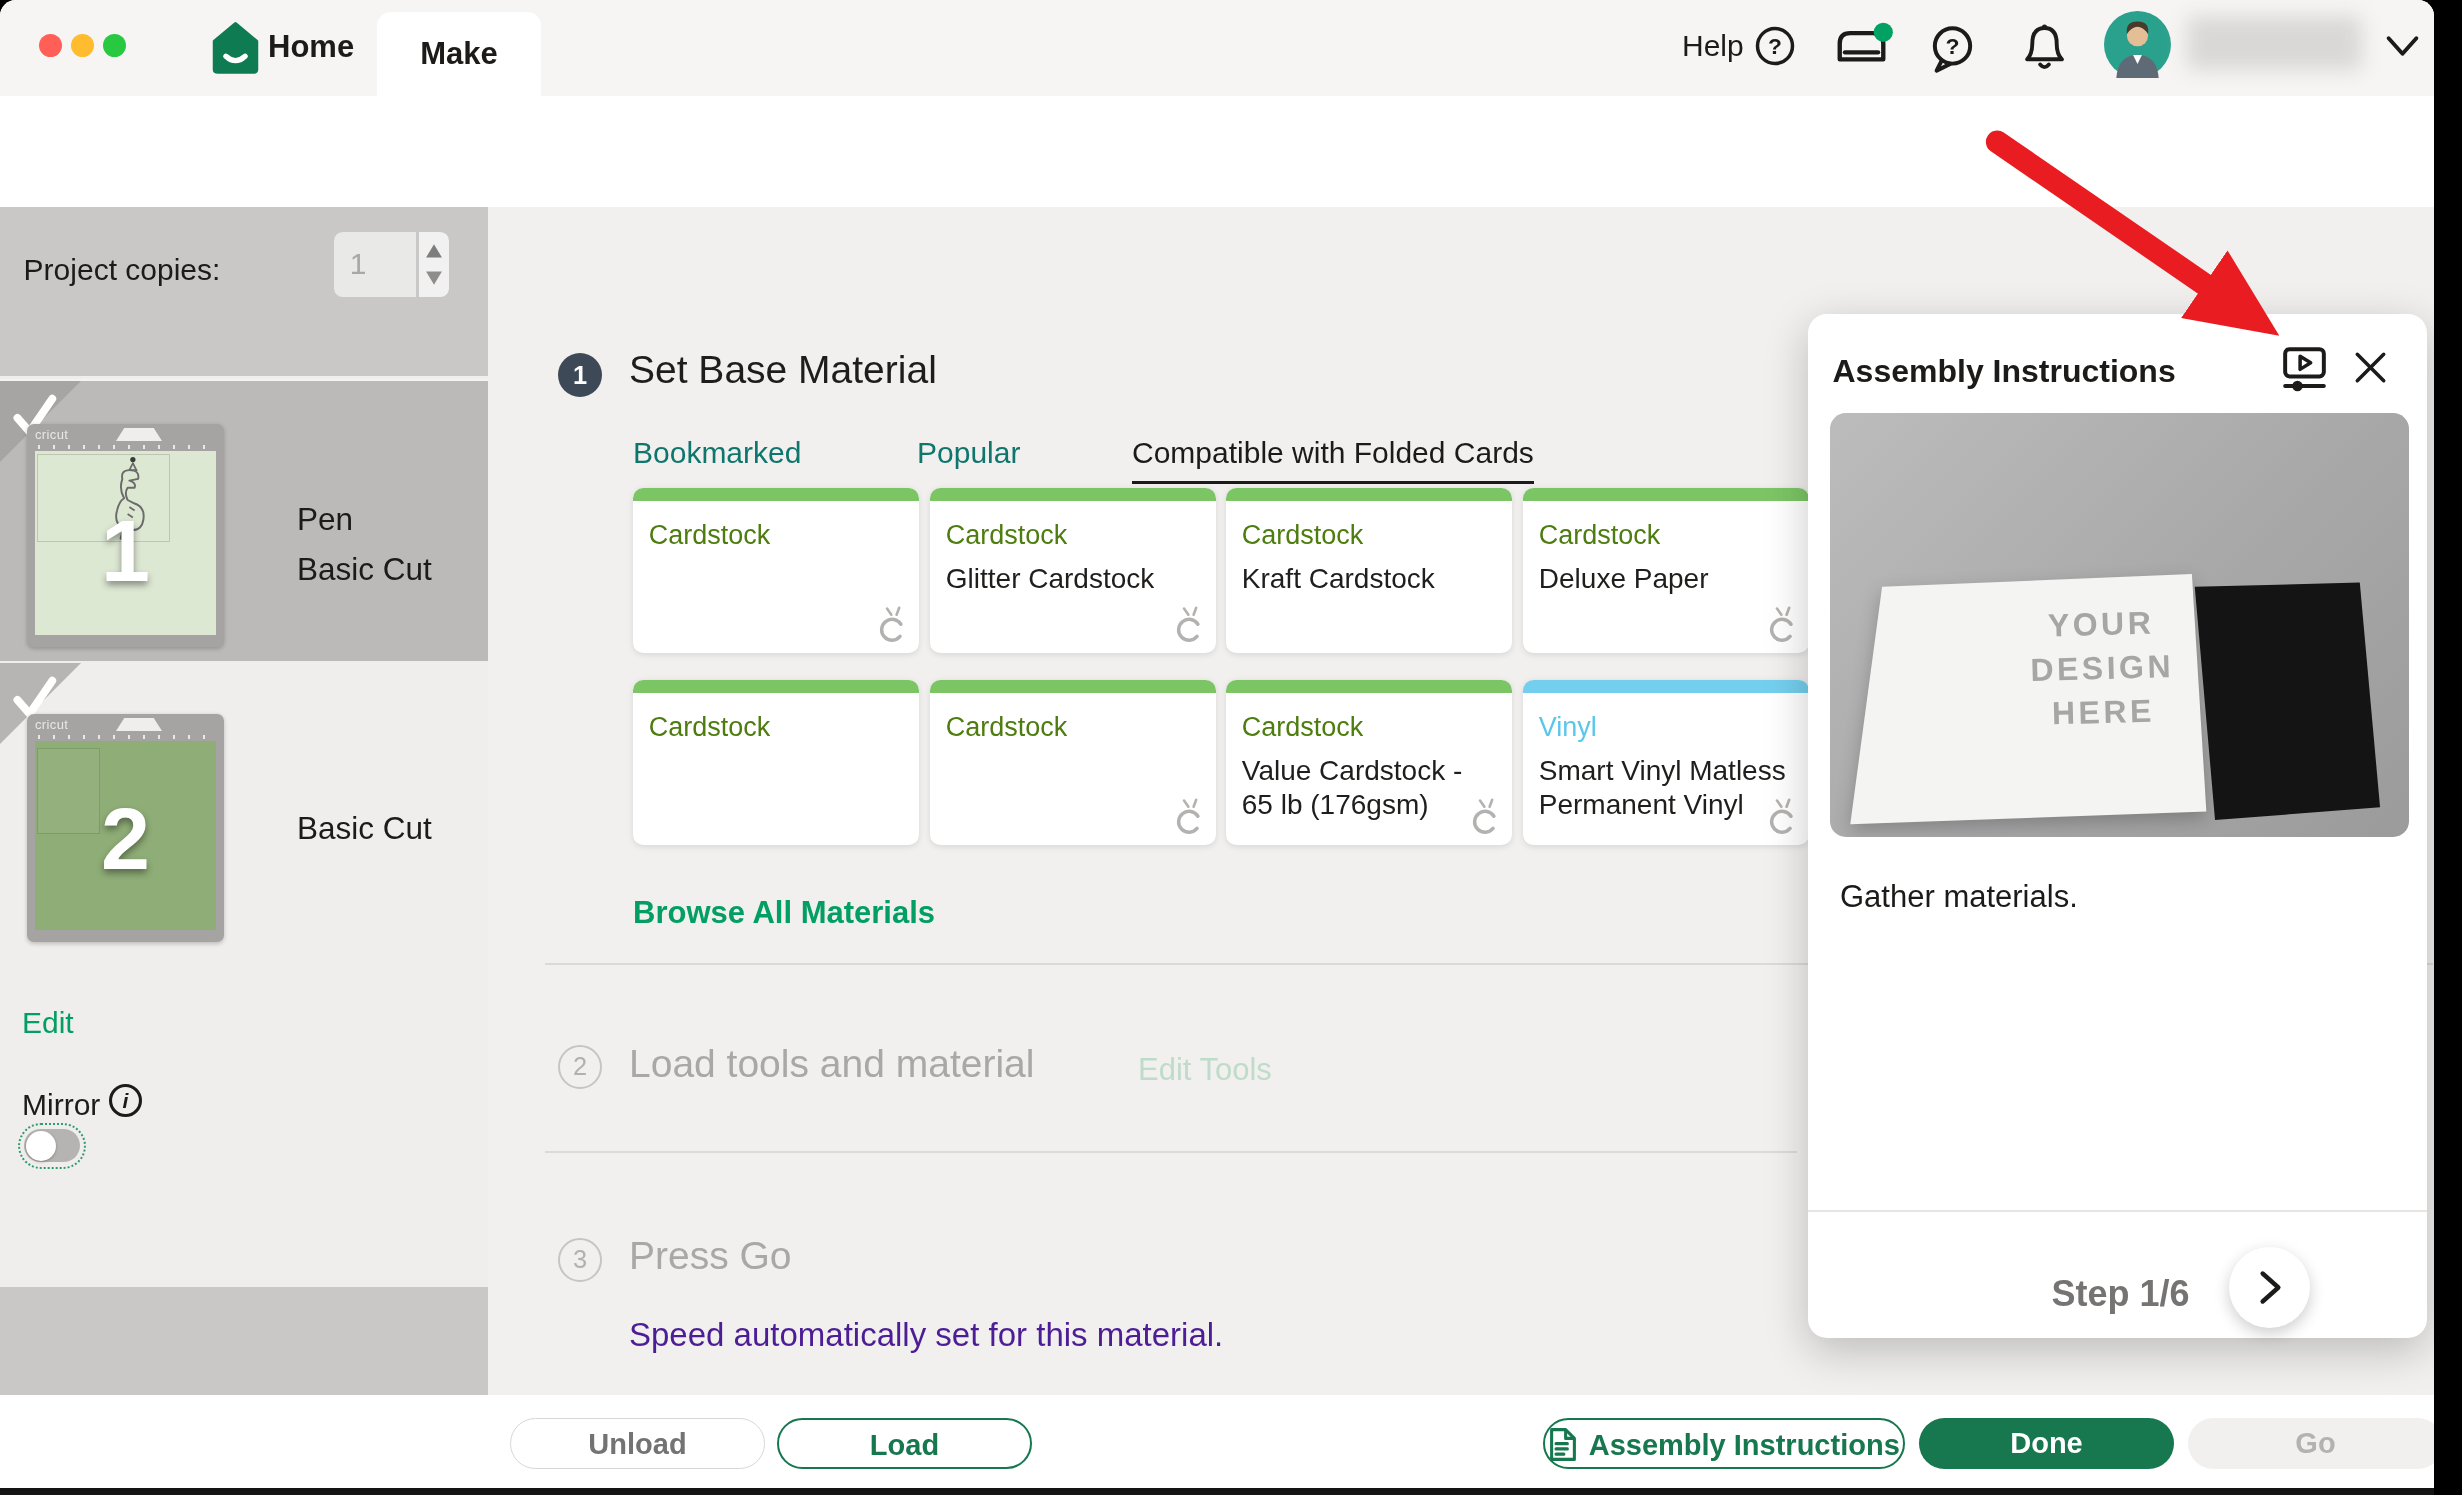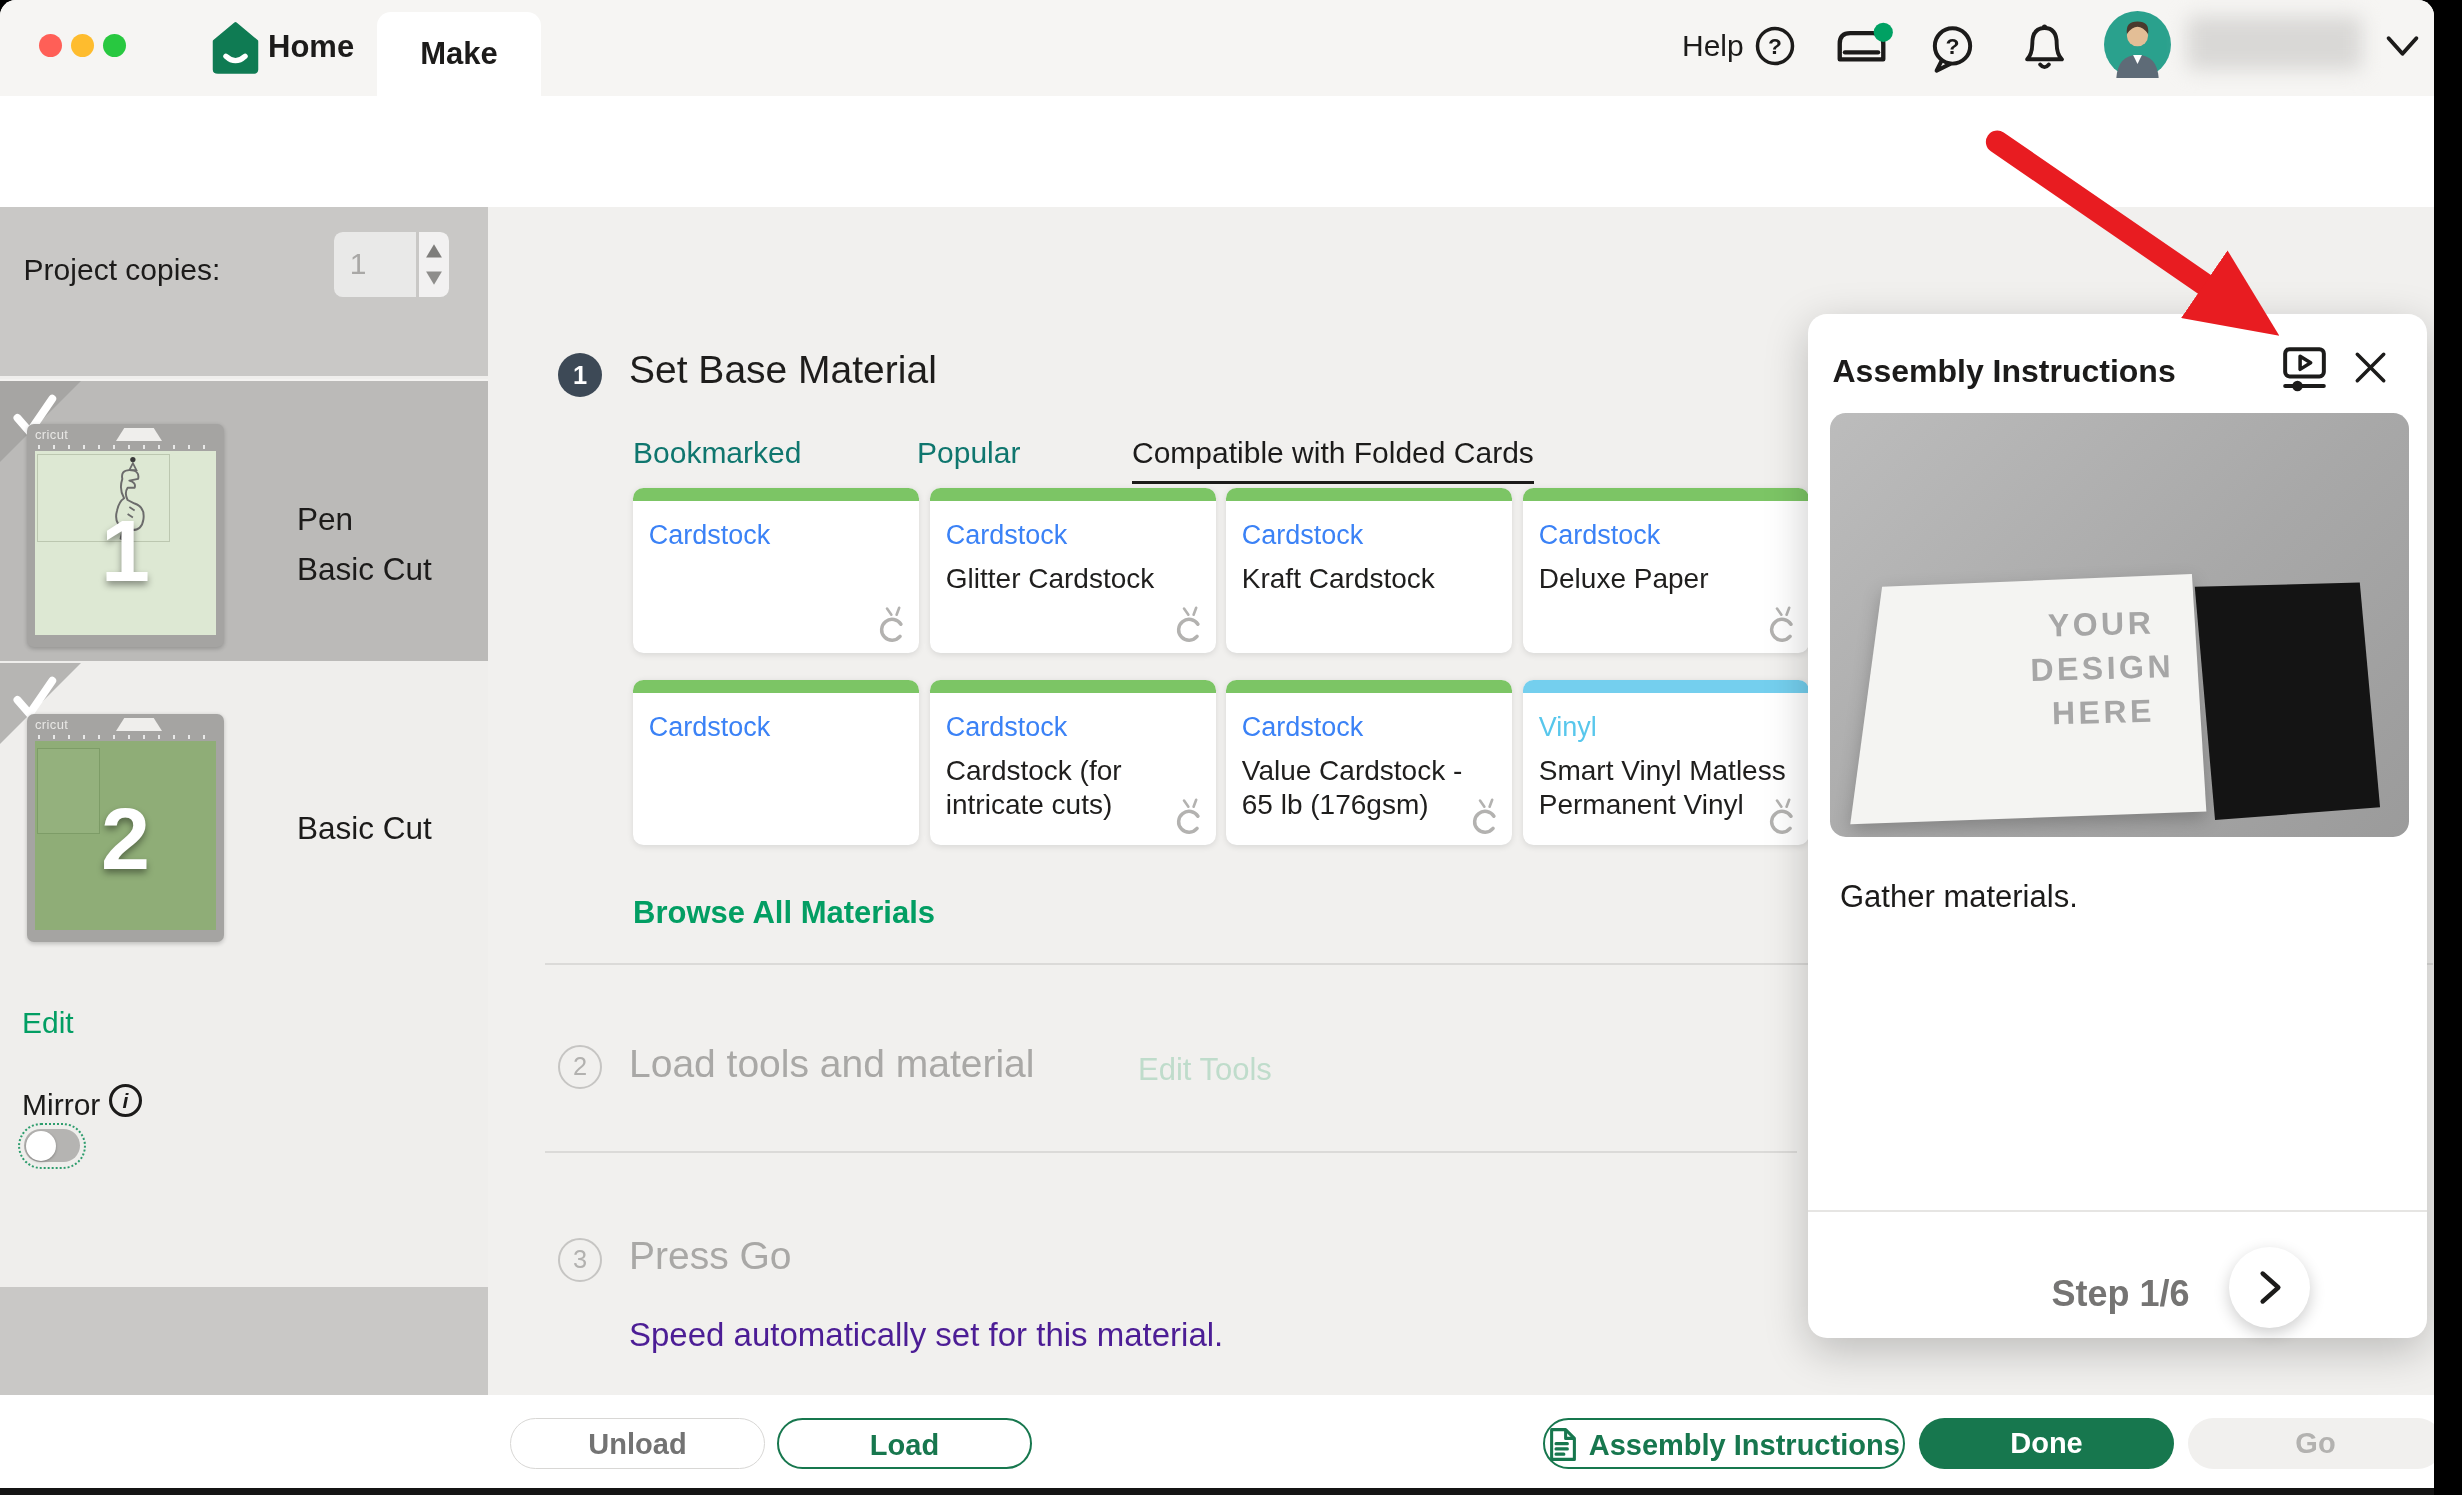--- a/index.html
+++ b/index.html
@@ -29,21 +29,21 @@
   
   .stepcircle{position:absolute;width:44px;height:44px;border-radius:50%;text-align:center;line-height:44px;font-size:25.4px;}
   .stepfill{background:#3D4956;color:#FFFFFF;font-weight:600;}
   .stepghost{border:2.6px solid #C6C5C3;color:#B2B1AF;line-height:39px;background:transparent;}
   .steptitle{font-size:39px;font-weight:500;color:#1E1D1C;}
   .steptitle.dim{color:#A9A8A6;}
   .mattab{font-size:30px;font-weight:500;color:#0f766e;}
   .mattab.active{color:#1C1B1A;border-bottom:3.5px solid #1C1B1A;padding-bottom:10.5px;}
   .mcard{position:absolute;width:286px;height:165px;background:#FFFFFF;border-radius:10.5px;box-shadow:0 1.8px 6.1px rgba(0,0,0,.10);}
   .mcard .bar{position:absolute;left:0;top:0;right:0;height:13px;background:#7CC565;border-radius:10.5px 10.5px 0 0;}
-  .mcard .cat{position:absolute;left:15.8px;top:31.5px;font-size:27px;color:#3b82f6;}
+  .mcard .cat{position:absolute;left:15.8px;top:31.5px;font-size:27px;color:#4d7c0f;}
   .mcard .nm{position:absolute;left:15.8px;top:74px;width:254px;font-size:28px;line-height:34px;color:#1F1E1D;}
   .mcard.vinyl .bar{background:#74CFEE;}
   .mcard.vinyl .cat{color:#58C7EC;}
   .cbug{position:absolute;right:10.5px;bottom:7px;}
   .divider{position:absolute;height:1.8px;background:#DBDAD8;}
   
   .bottombar{position:absolute;left:0;top:1395px;width:2462px;height:93px;background:#FFFFFF;}
   .pill{position:absolute;top:23px;height:51px;border-radius:25.4px;text-align:center;font-size:29px;font-weight:600;line-height:51px;background:#FFFFFF;}
   
   .panel{position:absolute;left:1808px;top:314px;width:619px;height:1024px;background:#FFFFFF;border-radius:19px;box-shadow:0 12.3px 44px rgba(0,0,0,.22);}
@@ -227,21 +227,20 @@
         </svg>
     </div>
 
     <div class="mcard" style="left:633px;top:680px;">
       <div class="bar"></div>
       <div class="cat">Cardstock</div>
     </div>
     <div class="mcard" style="left:930px;top:680px;">
       <div class="bar"></div>
       <div class="cat">Cardstock</div>
-      <div class="nm">Cardstock (for intricate cuts)</div>
       <svg class="cbug" width="37" height="40" viewBox="0 0 42 46">
           <path d="M33 21 a12 12 0 1 0 -1 14" fill="none" stroke="#B3B2B0" stroke-width="4" stroke-linecap="round"></path>
           <path d="M22 10 l-5 -7 M28 10 l3 -8" stroke="#B3B2B0" stroke-width="3" stroke-linecap="round"></path>
         </svg>
     </div>
     <div class="mcard" style="left:1226px;top:680px;">
       <div class="bar"></div>
       <div class="cat">Cardstock</div>
       <div class="nm">Value Cardstock - 65 lb (176gsm)</div>
       <svg class="cbug" width="37" height="40" viewBox="0 0 42 46">

